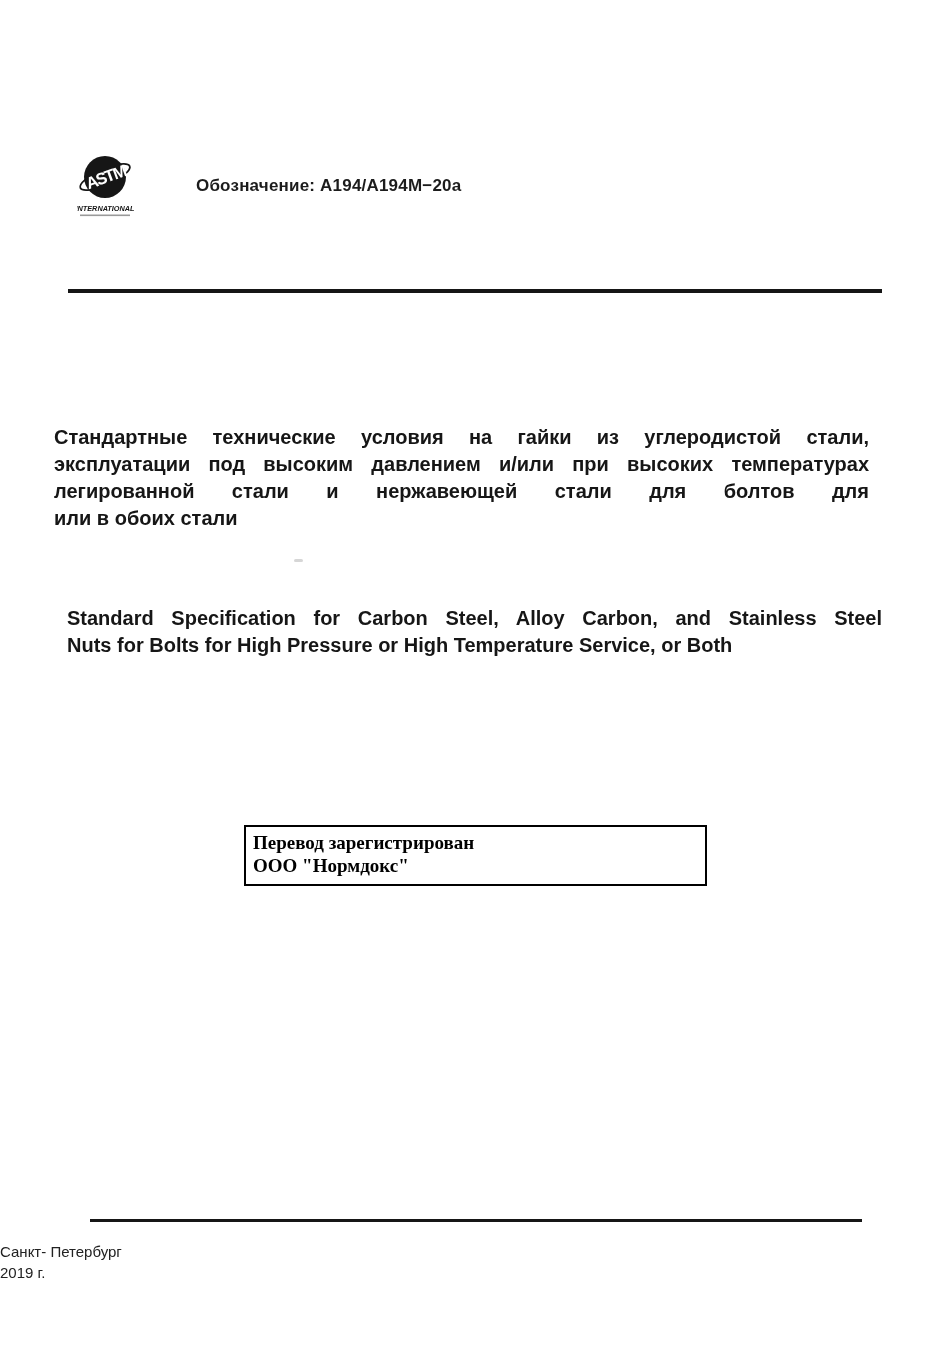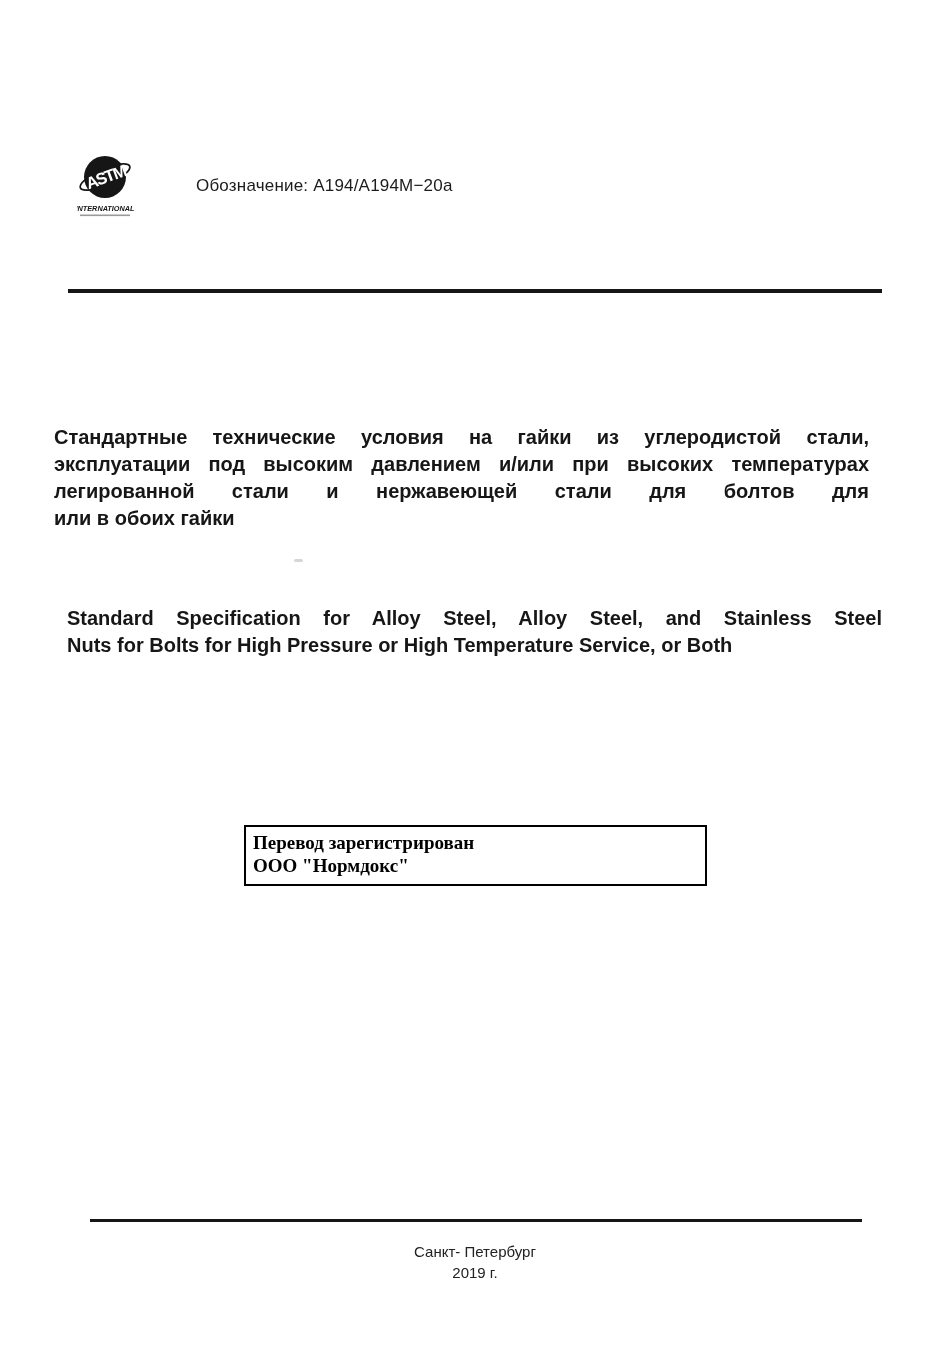--- a/index.html
+++ b/index.html
@@ -19,21 +19,21 @@
     left: 77px;
     top: 152px;
     width: 58px;
     height: 72px;
   }
   .designation {
     position: absolute;
     left: 196px;
     top: 176px;
     font-size: 17px;
-    font-weight: normal;
+    font-weight: bold;
     letter-spacing: 0.2px;
     color: #1c1c1c;
     white-space: nowrap;
   }
   .rule-top {
     position: absolute;
     left: 68px;
     top: 289px;
     width: 814px;
     height: 4px;
@@ -99,21 +99,20 @@
     top: 1219px;
     width: 772px;
     height: 3px;
     background: #161616;
   }
   .footer {
     position: absolute;
     left: 0;
     top: 1241px;
     width: 950px;
-    text-align: center;
     font-size: 15px;
     line-height: 21px;
     color: #222222;
   }
 </style>
 </head>
 <body>
 
 <div class="page">
 
@@ -126,27 +125,27 @@
   </svg>
 
   <div class="designation">Обозначение: A194/A194M−20a</div>
 
   <div class="rule-top"></div>
 
   <div class="title-ru">
     <div class="jline">Стандартные технические условия на гайки из углеродистой стали,</div>
     <div class="jline">эксплуатации под высоким давлением и/или при высоких температурах</div>
     <div class="jline">легированной стали и нержавеющей стали для болтов для</div>
-    <div class="jline last">или в обоих гайки</div>
+    <div class="jline last">или в обоих стали</div>
   </div>
 
   <div class="scan-artifact"></div>
 
   <div class="title-en">
-    <div class="jline">Standard Specification for Alloy Steel, Alloy Steel, and Stainless Steel</div>
+    <div class="jline">Standard Specification for Carbon Steel, Alloy Carbon, and Stainless Steel</div>
     <div class="jline last">Nuts for Bolts for High Pressure or High Temperature Service, or Both</div>
   </div>
 
   <div class="reg-box">
     <div class="reg-line">Перевод зарегистрирован</div>
     <div class="reg-line">ООО "Нормдокс"</div>
   </div>
 
   <div class="rule-bottom"></div>
 

